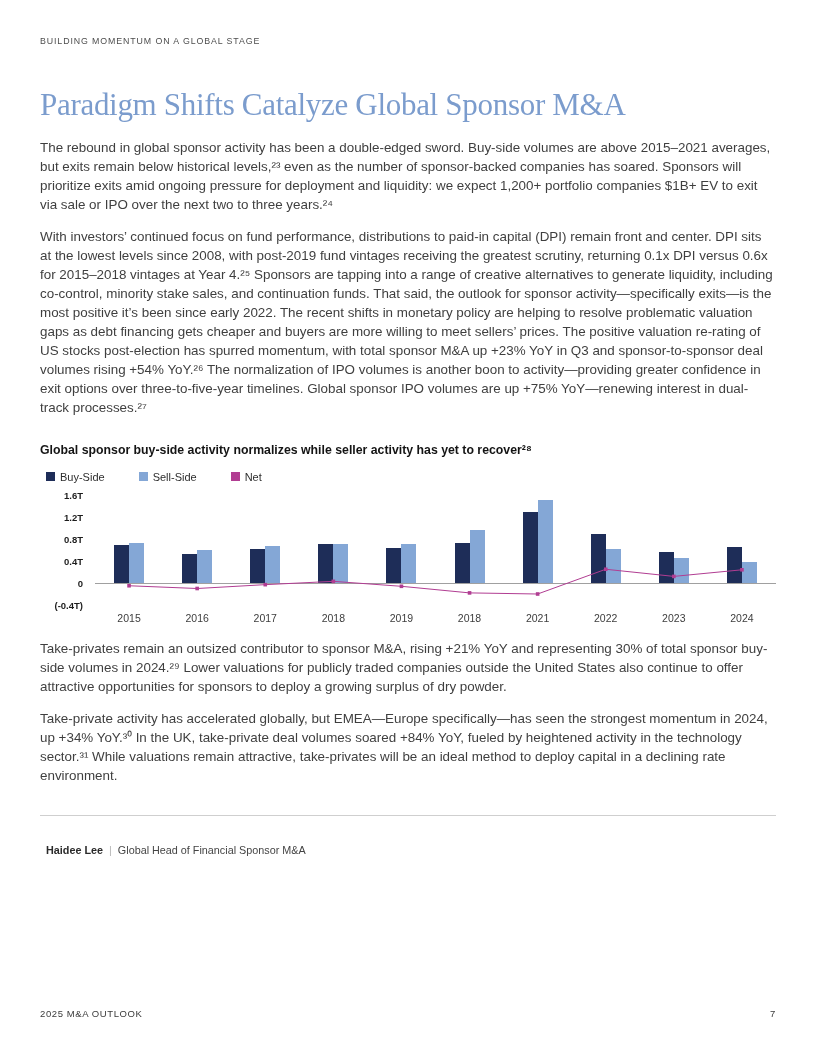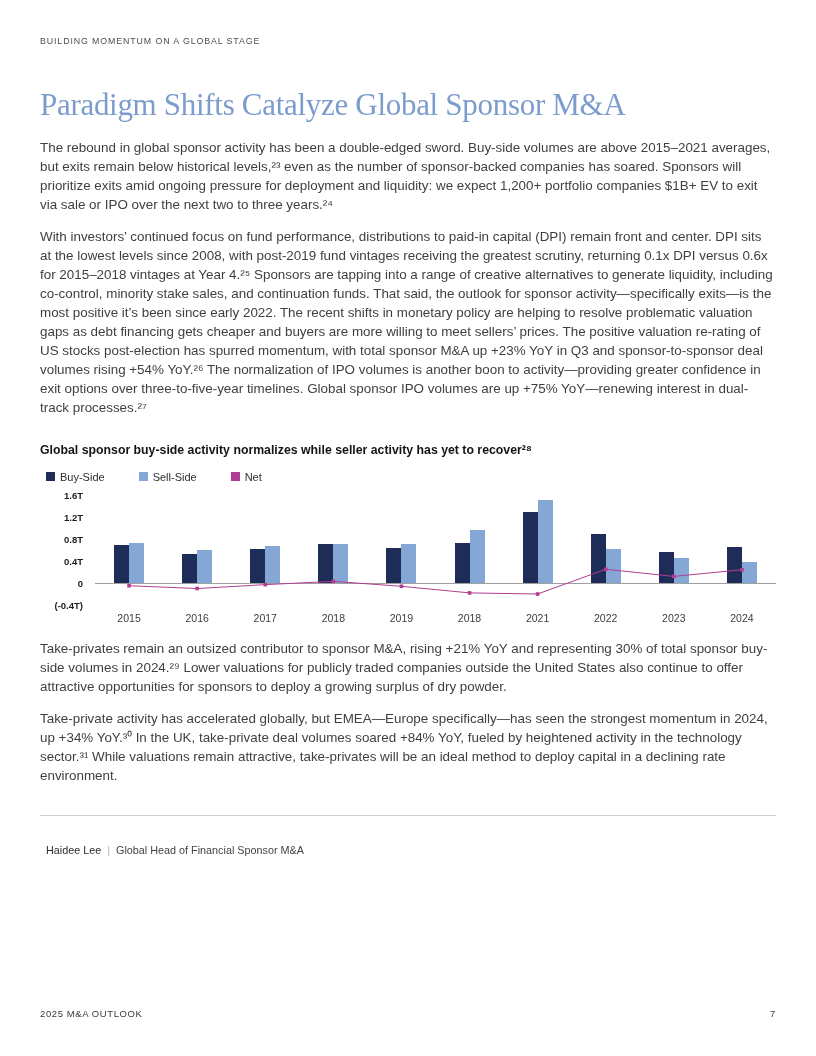--- a/index.html
+++ b/index.html
@@ -120,21 +120,21 @@
     color: #3a3a3a;
     max-width: 724px;
   }
 
   .attribution {
     margin-top: 28px;
     margin-left: 6px;
     font-size: 10.8px;
     color: #444444;
   }
-  .attribution .name { font-weight: 400; color: #2b2b2b; }
+  .attribution .name { font-weight: 700; color: #2b2b2b; }
   .attribution .sep { color: #b5b5b5; margin: 0 6px; }
 
   .footer {
     position: absolute;
     left: 40px;
     right: 40px;
     top: 1008px;
     display: flex;
     justify-content: space-between;
     font-size: 9.5px;

